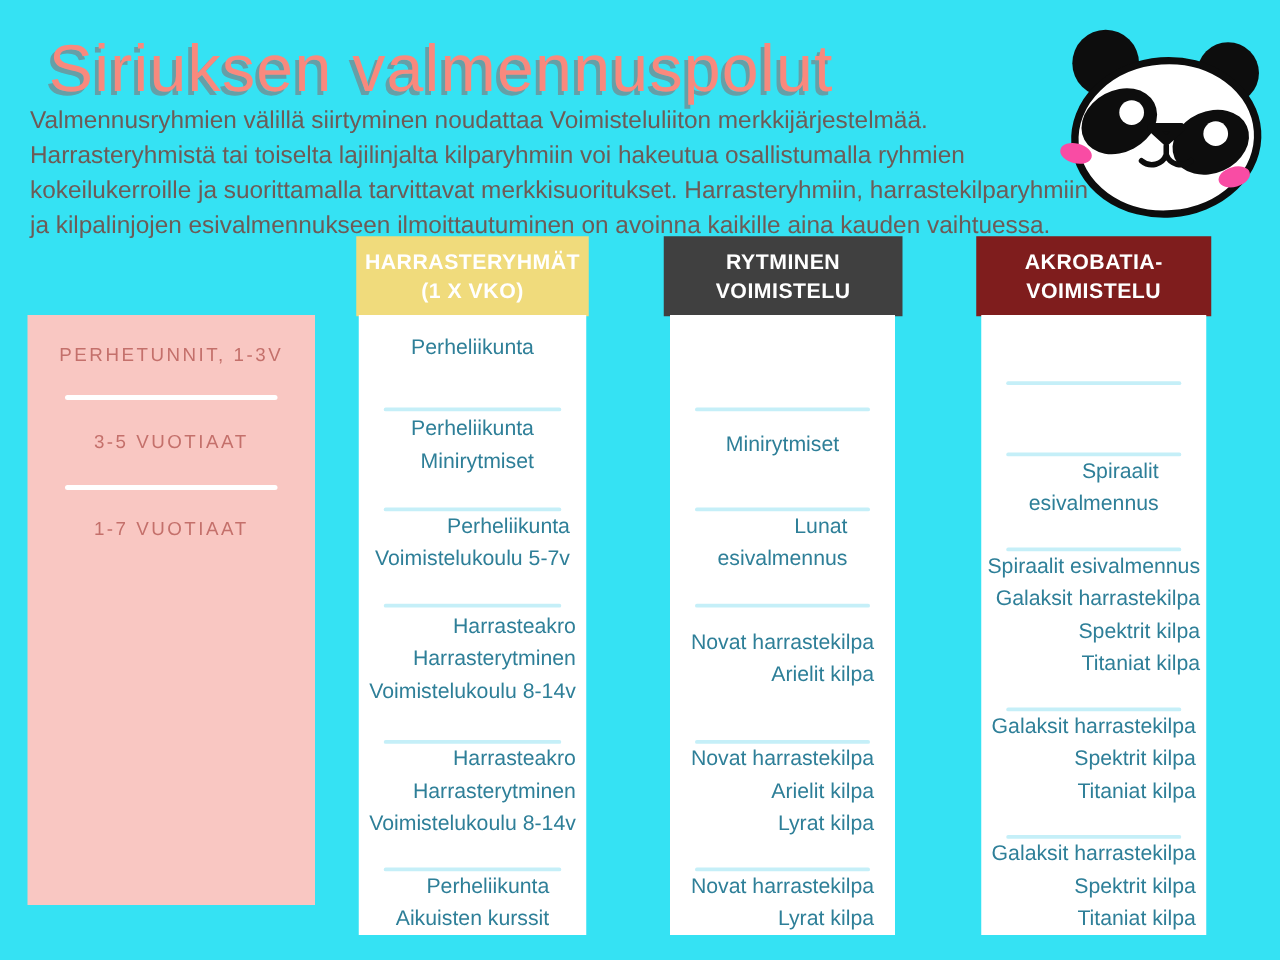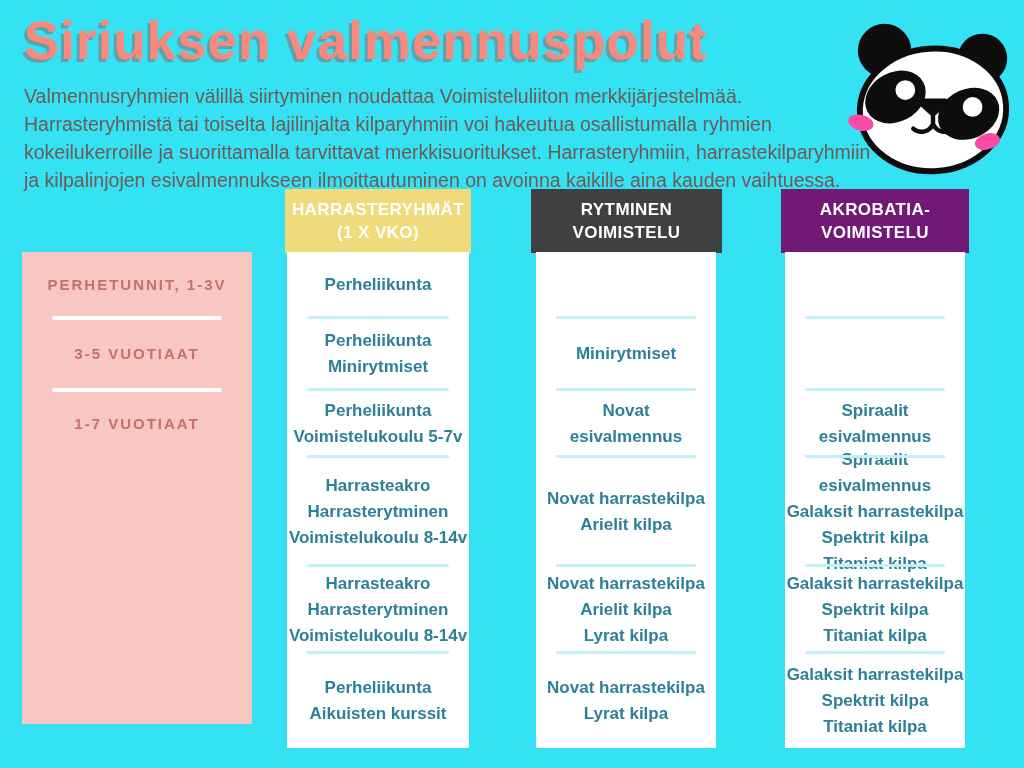--- a/index.html
+++ b/index.html
@@ -4,57 +4,57 @@
 <style>
   html,body{margin:0;padding:0;}
   .canvas{
     position:relative;
     width:1024px;height:768px;
     background:#35E2F3;
     overflow:hidden;
     font-family:"Liberation Sans", sans-serif;
   }
   .title{
-    position:absolute;left:24px;top:10px;margin:0;
-    font-size:53px;font-weight:700;letter-spacing:1px;
+    position:absolute;left:24px;top:10px;margin:15px;
+    font-size:53px;font-weight:400;letter-spacing:1px;
     color:#F9897D;
     text-shadow:-3px 3px 0 rgba(141,103,103,0.55);
     white-space:pre-line;
   }
   .intro{
     position:absolute;left:24px;top:82px;margin:0;width:900px;
     font-size:19.5px;line-height:28px;color:#6D5B57;
     white-space:pre-line;
   }
   .panda{position:absolute;left:845px;top:10px;width:178px;height:176px;}
   .hdr{
     position:absolute;top:189px;height:64px;
     display:flex;align-items:center;justify-content:center;
     text-align:center;color:#FFFFFF;font-weight:bold;
     font-size:17px;line-height:23px;letter-spacing:0.4px;
     white-space:pre-line;
   }
   .hdr1{left:285px;width:186px;background:#F0DB7C;}
   .hdr2{left:531px;width:191px;background:#404040;}
-  .hdr3{left:781px;width:188px;background:#701a75;}
+  .hdr3{left:781px;width:188px;background:#7f1d1d;}
   .agecol{
     position:absolute;left:22px;top:252px;width:230px;height:472px;
     background:#F9C7C2;display:flex;flex-direction:column;
   }
   .col{
     position:absolute;top:252px;height:496px;background:#FFFFFF;
-    display:flex;flex-direction:column;
+    display:flex;flex-direction:column;gap:24px;
   }
   .col1{left:287px;width:182px;}
   .col2{left:536px;width:180px;}
   .col3{left:785px;width:180px;}
   .row{
     position:relative;
     display:flex;align-items:center;justify-content:center;
-    text-align:center;white-space:pre-line;font-weight:bold;
+    text-align:right;white-space:pre-line;
   }
   .col .row{
     color:#2E7F98;font-size:17px;line-height:26px;
   }
   .agecol .row{
     color:#C4706B;font-size:15px;letter-spacing:2px;line-height:22px;
   }
   .col .row:nth-child(1){height:66px;}
   .col .row:nth-child(2){height:72px;}
   .col .row:nth-child(3){height:67px;}
@@ -127,21 +127,21 @@
     <div class="row">Harrasteakro
 Harrasterytminen
 Voimistelukoulu 8-14v</div>
     <div class="row">Perheliikunta
 Aikuisten kurssit</div>
   </div>
 
   <div class="col col2">
     <div class="row"></div>
     <div class="row">Minirytmiset</div>
-    <div class="row">Novat
+    <div class="row">Lunat
 esivalmennus</div>
     <div class="row">Novat harrastekilpa
 Arielit kilpa</div>
     <div class="row">Novat harrastekilpa
 Arielit kilpa
 Lyrat kilpa</div>
     <div class="row">Novat harrastekilpa
 Lyrat kilpa</div>
   </div>
 

